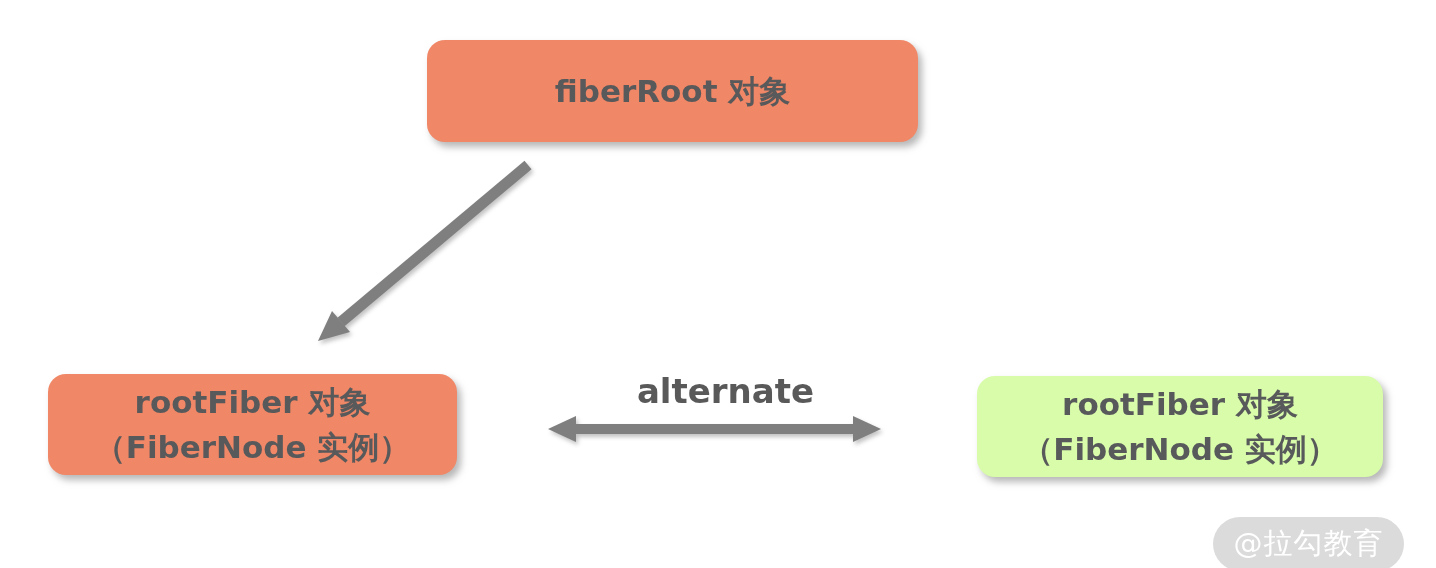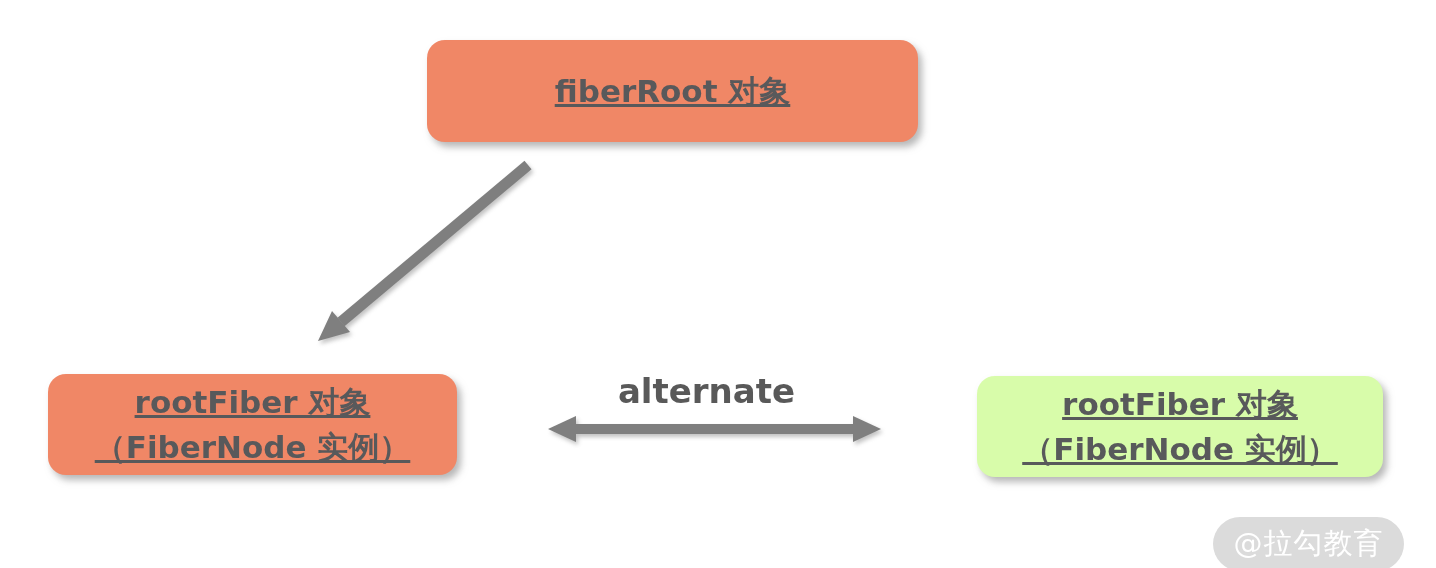--- a/index.html
+++ b/index.html
@@ -50,39 +50,38 @@
     align-items: center;
     justify-content: center;
     border-radius: 18px;
     box-shadow: 4px 5px 7px rgba(125,125,125,0.55);
     color: var(--box-text);
     font-weight: bold;
     font-size: 31px;
     line-height: 1.42;
     text-align: center;
     white-space: nowrap;
-    text-decoration: underline;
   }
   .node-orange { background: var(--box-orange); }
   .node-green  { background: var(--box-green); }
   .node-fiberroot {
     left: 427px; top: 40px;
     width: 491px; height: 102px;
   }
   .node-rootfiber-current {
     left: 48px; top: 374px;
     width: 409px; height: 101px;
   }
   .node-rootfiber-alternate {
     left: 977px; top: 376px;
     width: 406px; height: 101px;
   }
   .edge-label {
     position: absolute;
-    left: 539px; top: 371px;
+    left: 558px; top: 371px;
     width: 335px;
     text-align: center;
     font-size: 34px;
     font-weight: bold;
     color: var(--label-text);
   }
   .watermark {
     position: absolute;
     left: 1213px; top: 493px;
     width: 191px; height: 54px;

